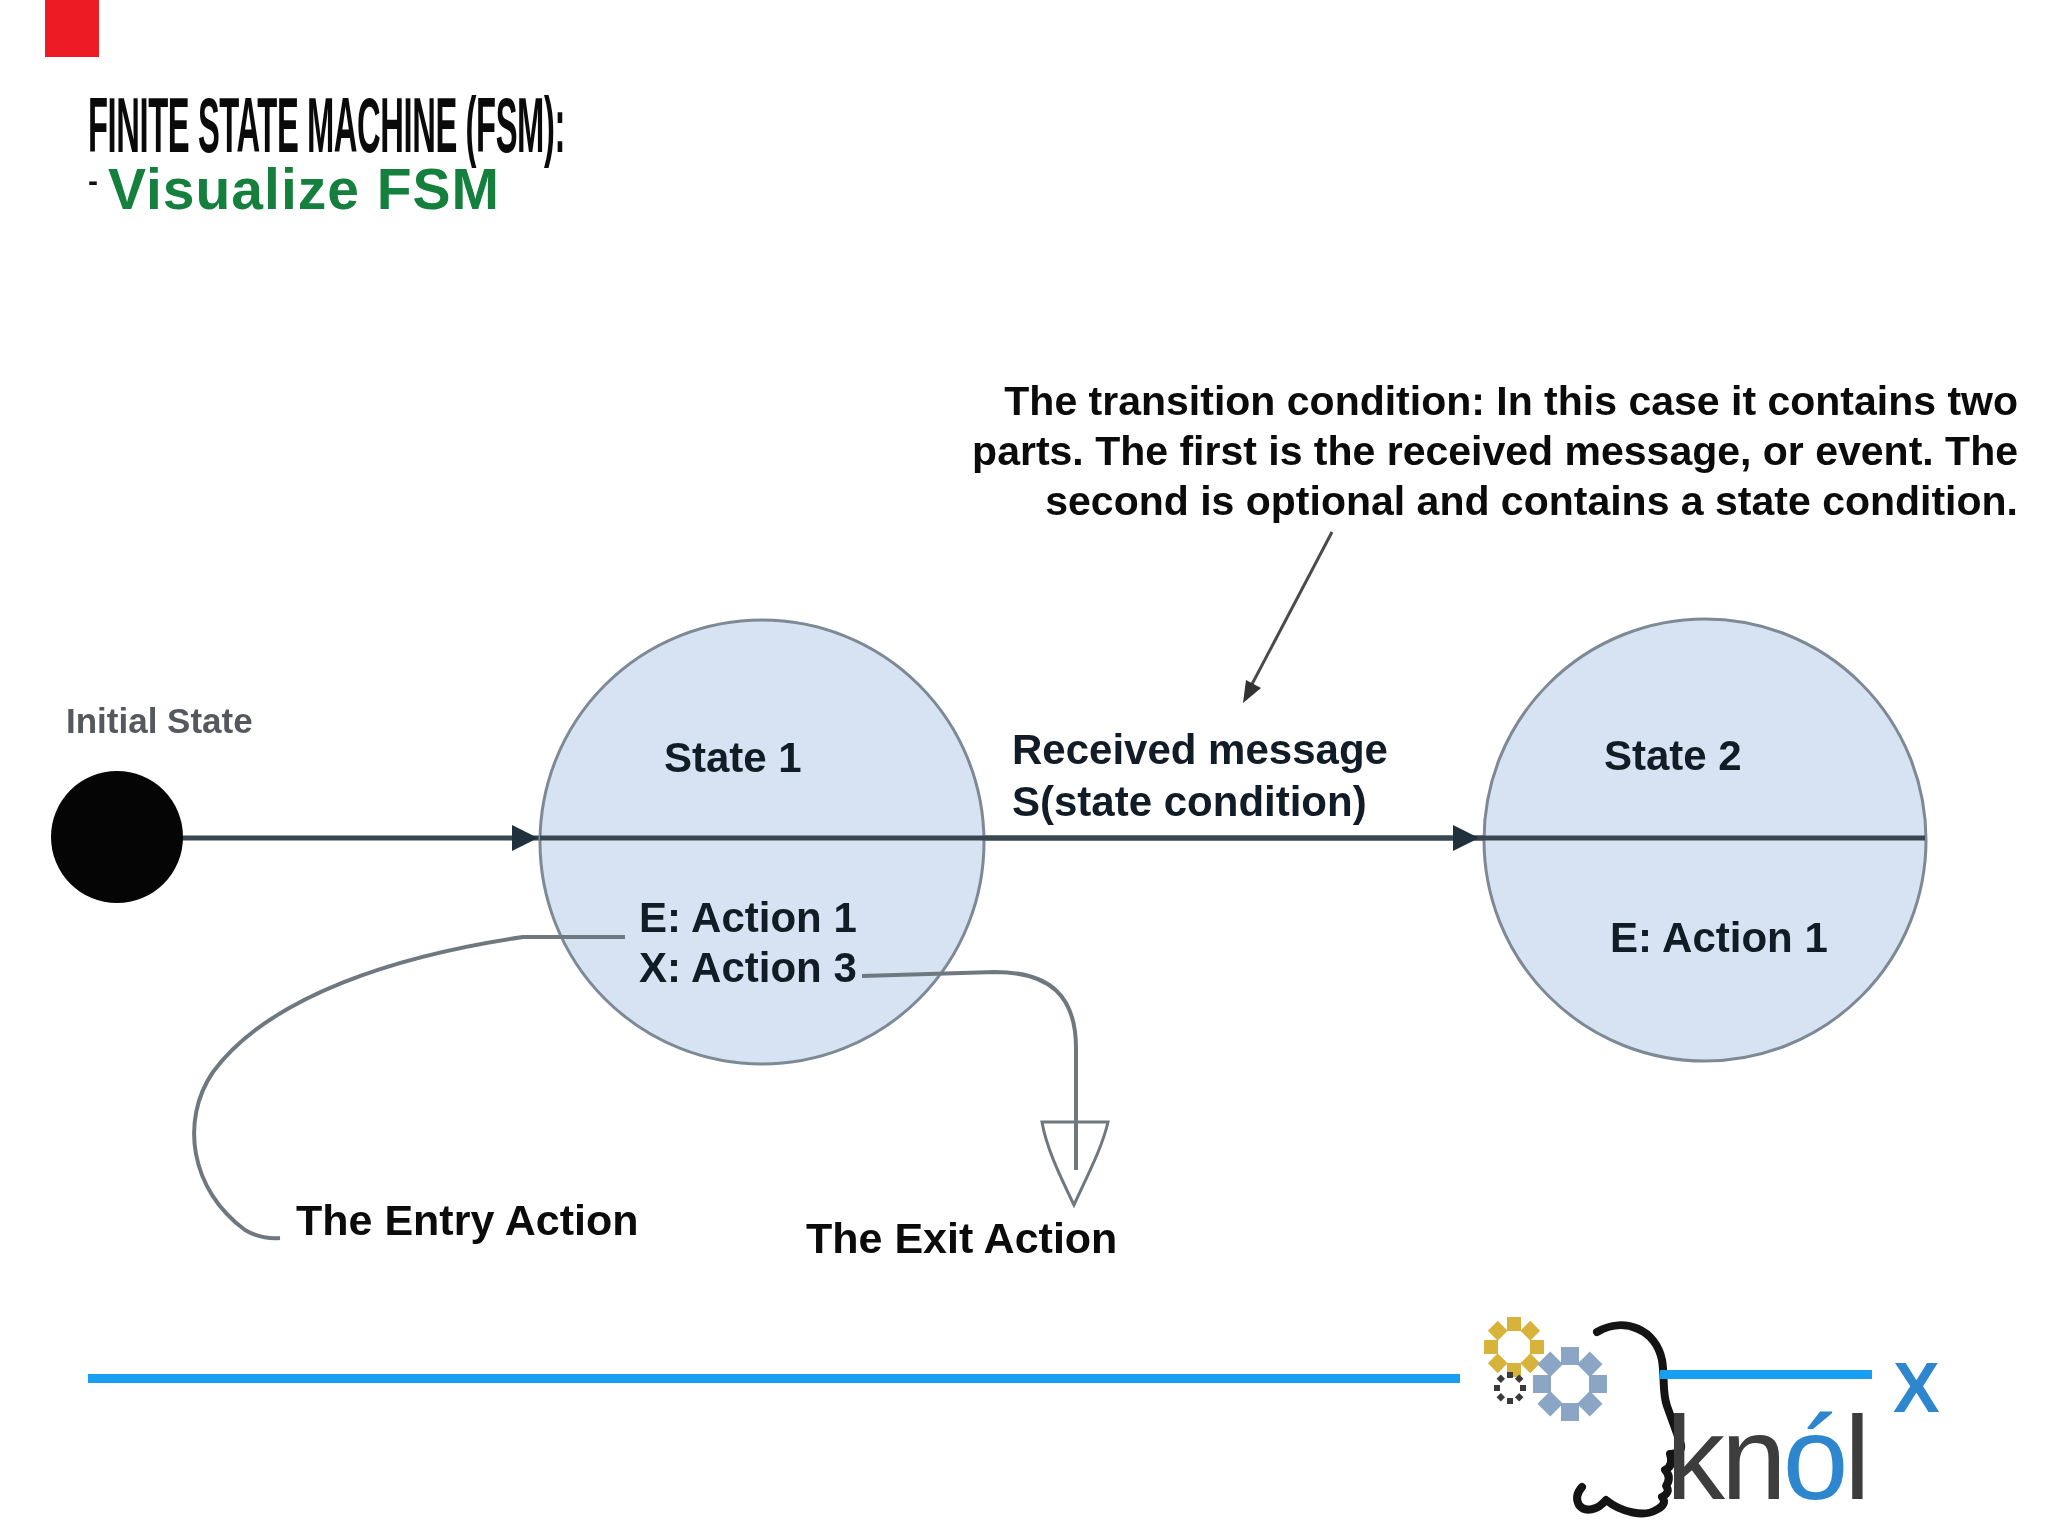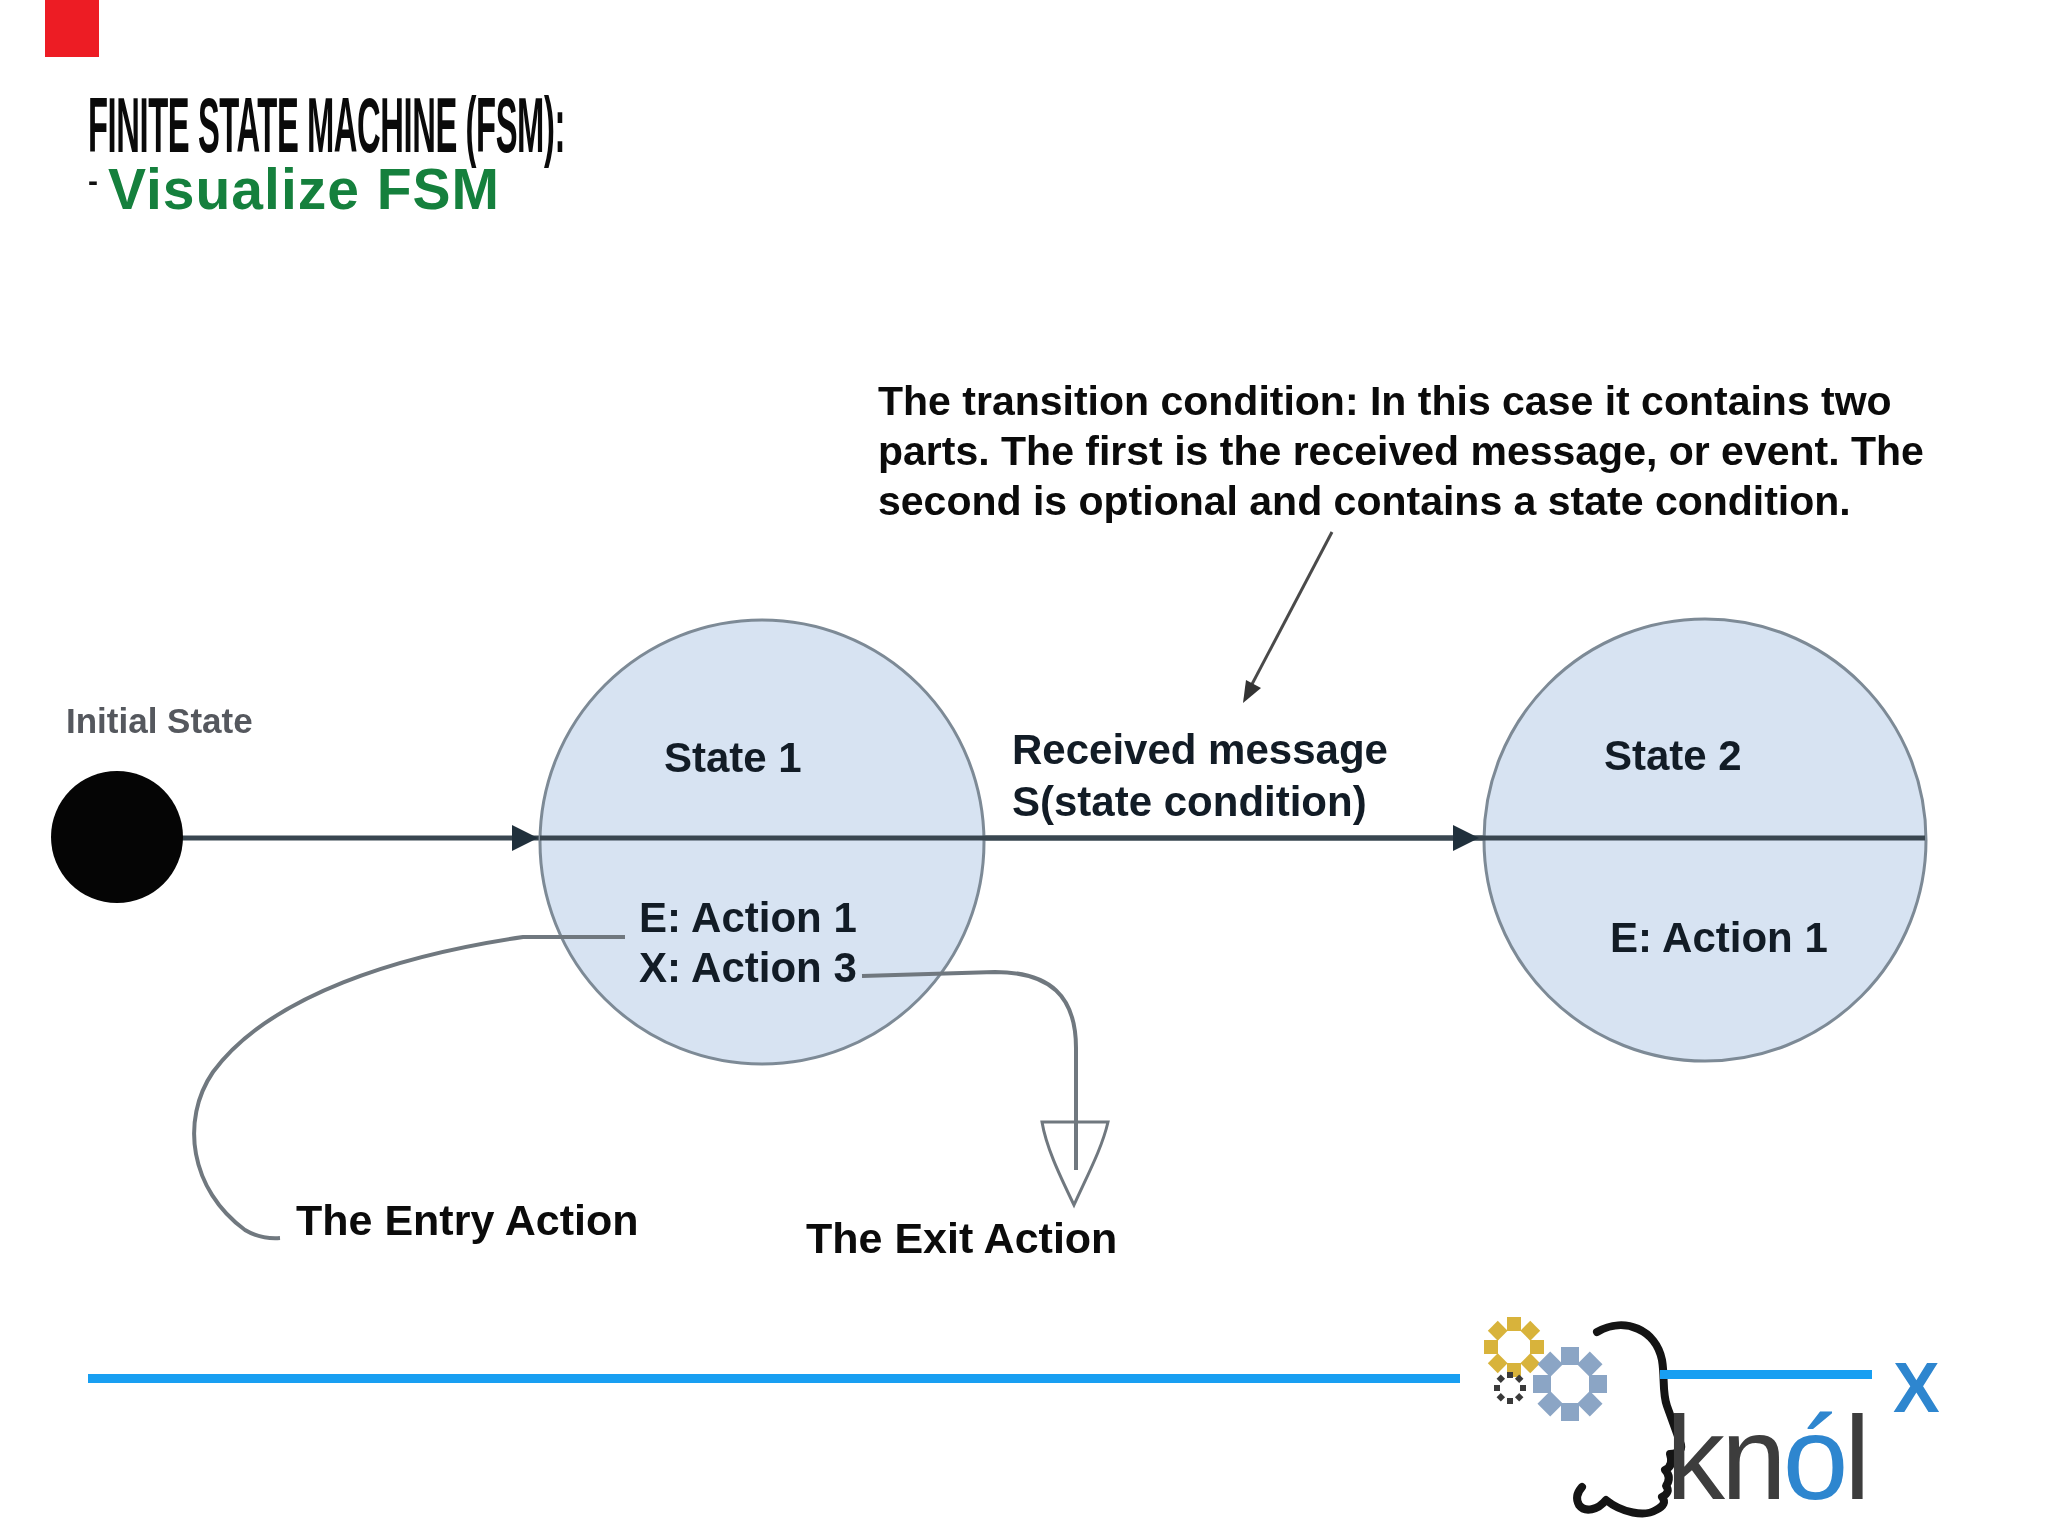--- a/index.html
+++ b/index.html
@@ -1,17 +1,17 @@
 <!DOCTYPE html>
 <html><head>
 <meta charset="utf-8">
 <style>
   html,body{margin:0;padding:0;background:#ffffff;}
   body{font-family:"Liberation Sans", sans-serif;}
-  .slide{position:relative;width:2048px;height:1535px;background:#ffffff;overflow:hidden;}
+  .slide{position:relative;width:2048px;height:1535px;background:#ffffff;overflow:hidden;text-align:right;}
   .abs{position:absolute;}
   .red-bar{left:45px;top:0;width:54px;height:57px;background:#ed1c24;}
   .title{left:88px;top:86px;font-size:78px;line-height:1.0;font-weight:bold;color:#0a0a0a;
          letter-spacing:-1px;transform:scaleX(0.42);transform-origin:left top;white-space:nowrap;}
   .subtitle-row{left:88px;top:156px;white-space:nowrap;}
   .subtitle-dash{font-size:30px;font-weight:bold;color:#111;vertical-align:18px;margin-right:10px;}
   .subtitle{font-size:57px;font-weight:bold;color:#15803d;letter-spacing:1px;}
   .annotation{left:878px;top:376px;width:1140px;font-size:41px;line-height:50px;font-weight:bold;
               color:#0b0b0b;white-space:pre-line;}
   .initial-label{left:66px;top:688px;font-size:35px;font-weight:bold;color:#55585e;margin-top:13px;}

